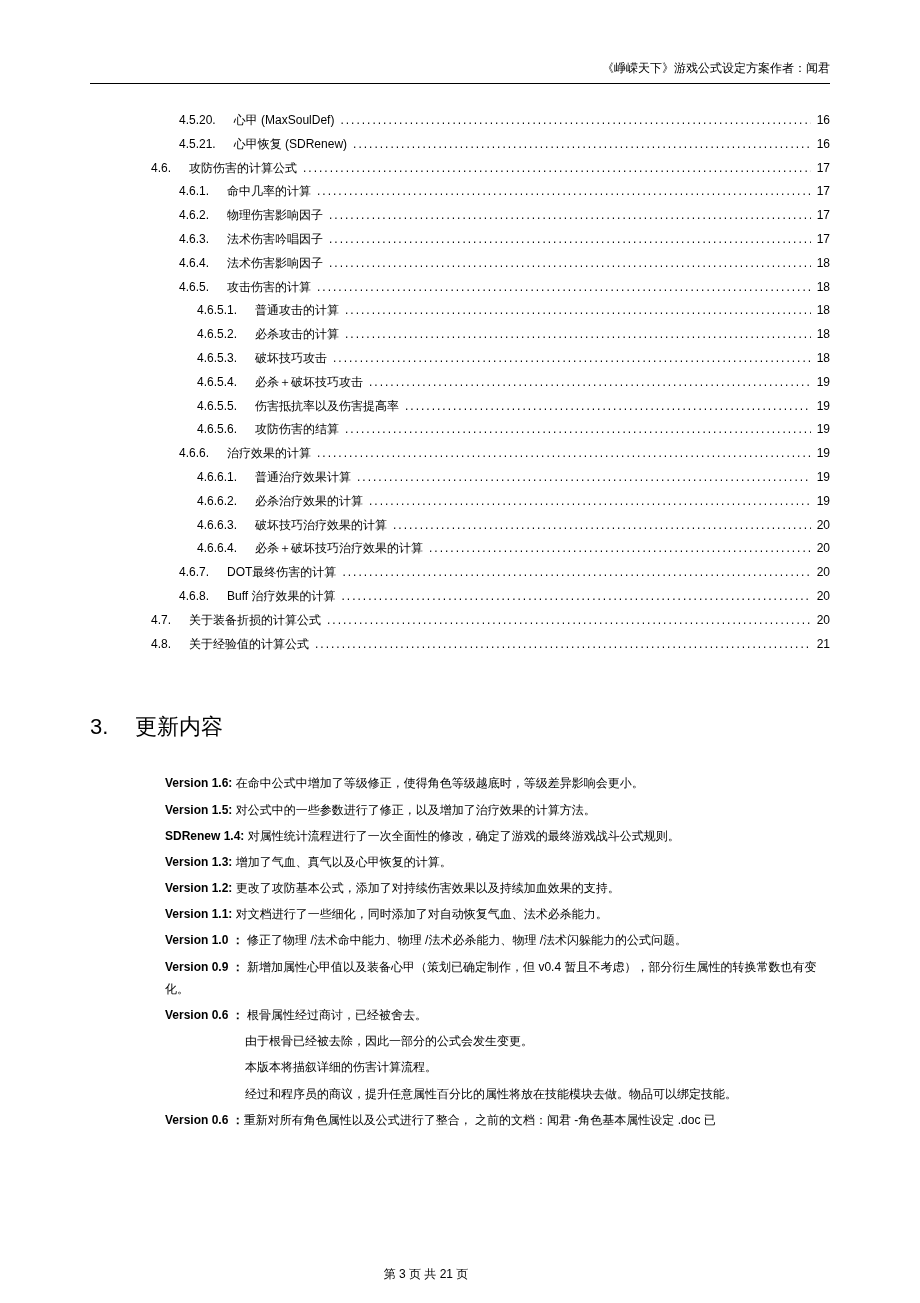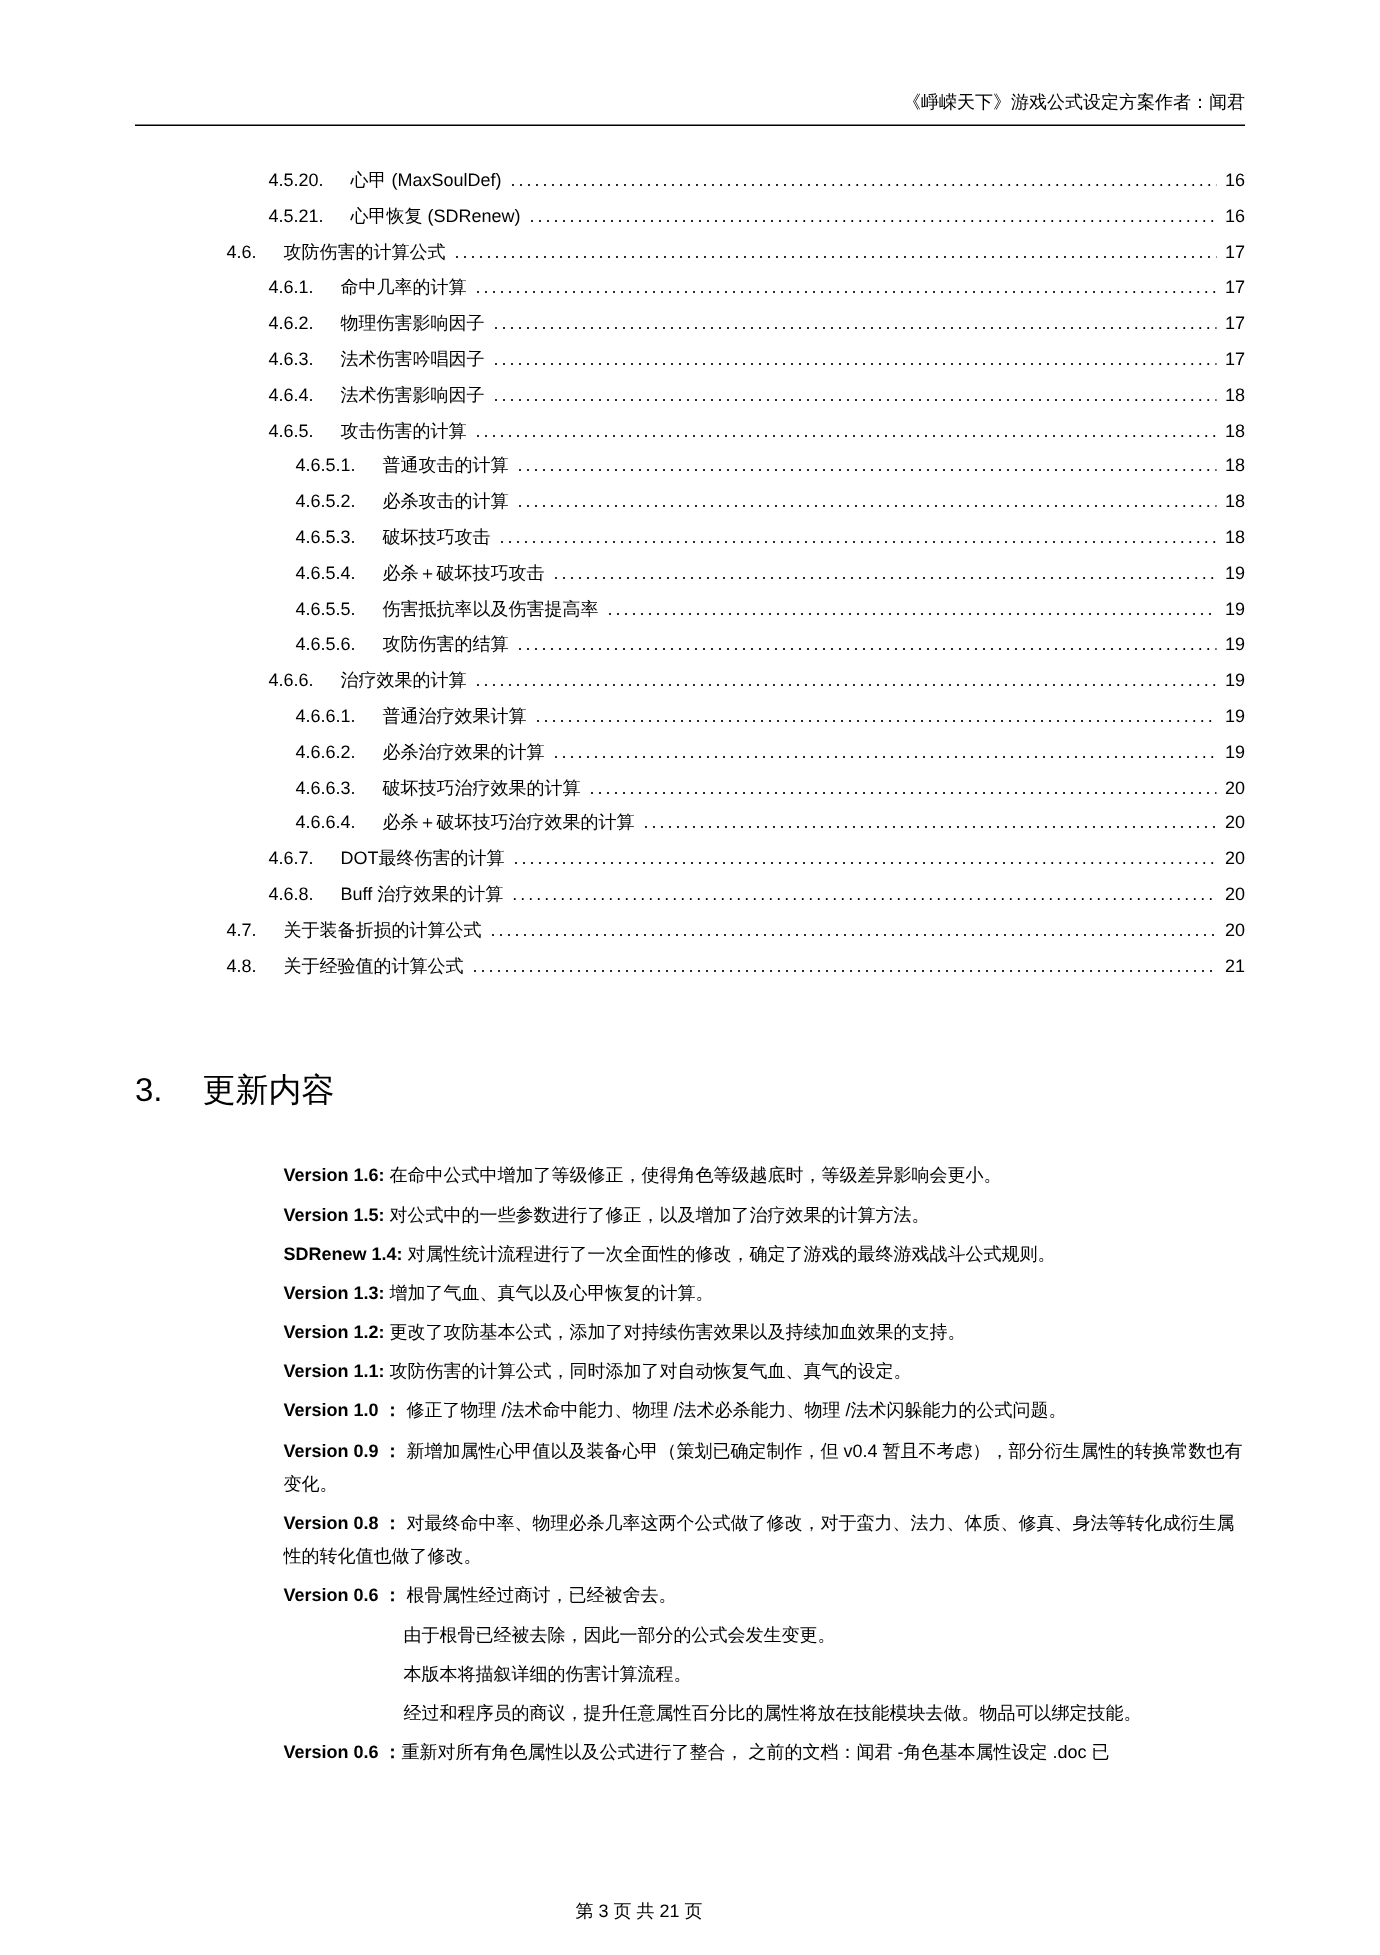--- a/index.html
+++ b/index.html
@@ -51,21 +51,21 @@
   .indent-3 { padding-left: 62px; }
   .section-heading {
     display: flex;
     align-items: baseline;
     margin: 60px 0 30px 0;
     padding-left: 0;
   }
   .sec-num { font-size: 22px; font-weight: 500; width: 45px; }
   .sec-title { font-size: 22px; font-weight: 500; }
   .versions { padding-left: 75px; font-size: 12px; line-height: 1.85; }
-  .ver-row { margin-bottom: 4px; margin-left: 24px; }
+  .ver-row { margin-bottom: 4px; }
   .ver-label { font-weight: bold; }
   .ver-cont { padding-left: 80px; }
   .footer {
     position: absolute;
     bottom: 20px;
     width: 852px;
     left: 0;
     text-align: center;
     font-size: 12px;
   }
@@ -225,24 +225,23 @@
     <span class="sec-num">3.</span>
     <span class="sec-title">更新内容</span>
   </div>
 
   <div class="versions" id="versions">
       <div class="ver-row"><span class="ver-label">Version 1.6: </span><span>在命中公式中增加了等级修正，使得角色等级越底时，等级差异影响会更小。</span></div>
       <div class="ver-row"><span class="ver-label">Version 1.5: </span><span>对公式中的一些参数进行了修正，以及增加了治疗效果的计算方法。</span></div>
       <div class="ver-row"><span class="ver-label">SDRenew 1.4: </span><span>对属性统计流程进行了一次全面性的修改，确定了游戏的最终游戏战斗公式规则。</span></div>
       <div class="ver-row"><span class="ver-label">Version 1.3: </span><span>增加了气血、真气以及心甲恢复的计算。</span></div>
       <div class="ver-row"><span class="ver-label">Version 1.2: </span><span>更改了攻防基本公式，添加了对持续伤害效果以及持续加血效果的支持。</span></div>
-      <div class="ver-row"><span class="ver-label">Version 1.1: </span><span>攻防伤害的计算公式，同时添加了对自动恢复气血、真气的设定。</span></div>
+      <div class="ver-row"><span class="ver-label">Version 1.1: </span><span>对文档进行了一些细化，同时添加了对自动恢复气血、法术必杀能力。</span></div>
       <div class="ver-row"><span class="ver-label">Version 1.0  ： </span><span>修正了物理 /法术命中能力、物理  /法术必杀能力、物理  /法术闪躲能力的公式问题。</span></div>
       <div class="ver-row"><span class="ver-label">Version 0.9 ： </span><span>新增加属性心甲值以及装备心甲（策划已确定制作，但    v0.4 暂且不考虑），部分衍生属性的转换常数也有变化。</span></div>
-      <div class="ver-row"><span class="ver-label">Version 0.8 ： </span><span>对最终命中率、物理必杀几率这两个公式做了修改，对于蛮力、法力、体质、修真、身法等转化成衍生属性的转化值也做了修改。</span></div>
       <div class="ver-row"><span class="ver-label">Version 0.6 ： </span><span>根骨属性经过商讨，已经被舍去。</span></div>
       <div class="ver-row ver-cont">由于根骨已经被去除，因此一部分的公式会发生变更。</div>
       <div class="ver-row ver-cont">本版本将描叙详细的伤害计算流程。</div>
       <div class="ver-row ver-cont">经过和程序员的商议，提升任意属性百分比的属性将放在技能模块去做。物品可以绑定技能。</div>
       <div class="ver-row"><span class="ver-label">Version 0.6 ：</span><span>重新对所有角色属性以及公式进行了整合，   之前的文档：闻君 -角色基本属性设定  .doc  已</span></div>
     </div>
 
 </div>
 
 <div class="footer">

